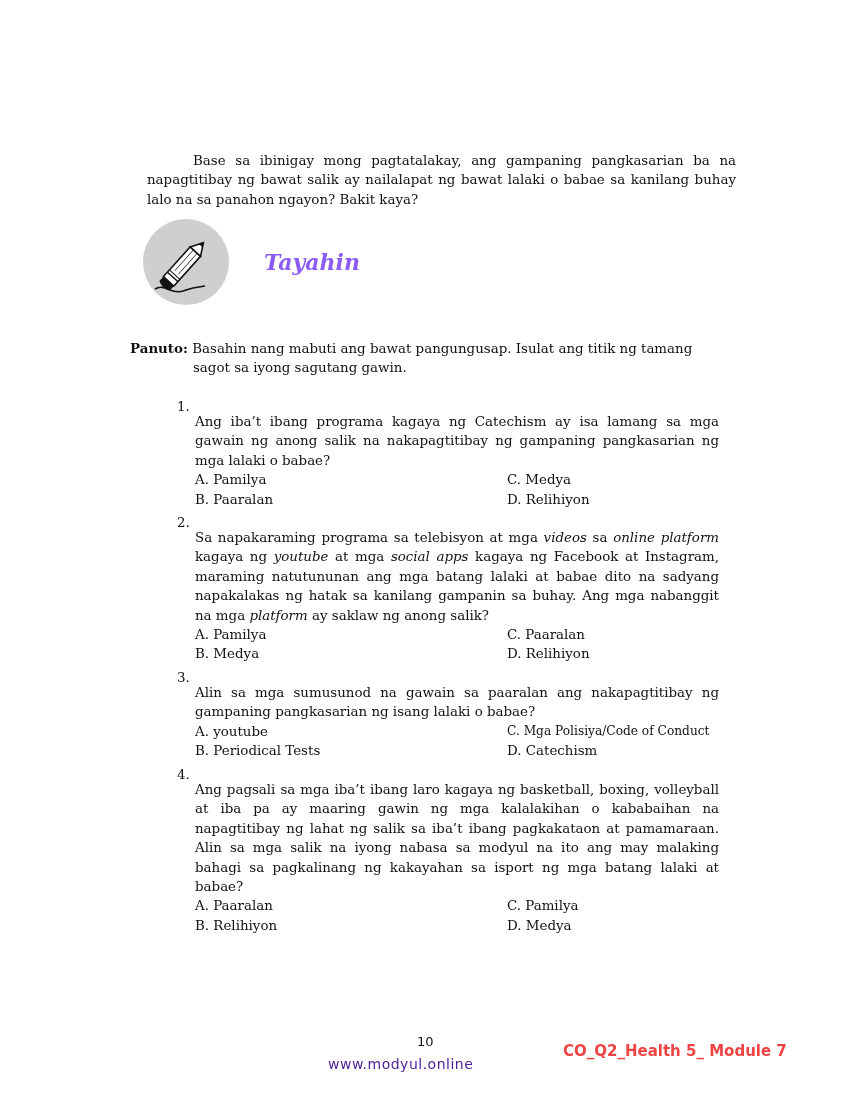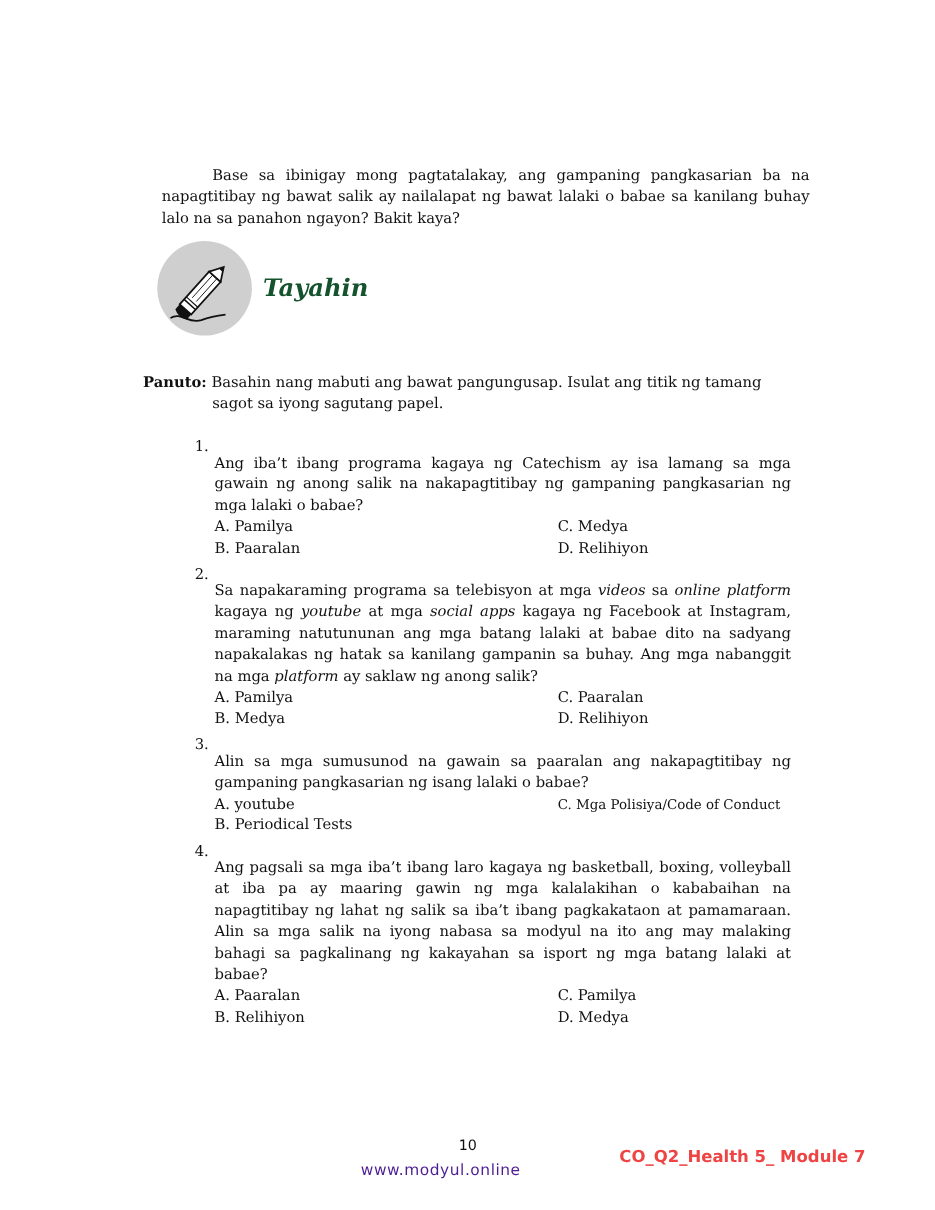--- a/index.html
+++ b/index.html
@@ -4,22 +4,22 @@
   <style>
     html, body { margin: 0; padding: 0; background: #ffffff; }
     body { width: 850px; height: 1100px; position: relative; overflow: hidden;
            font-family: "DejaVu Serif", serif; color: #111; }
     .serif { font-family: "DejaVu Serif", serif; font-size: 13.4px; line-height: 19.4px; }
     .intro { position: absolute; left: 130px; top: 134px; width: 589px; text-align: justify; }
     .intro .indent { display: inline-block; width: 46px; }
     .badge { position: absolute; left: 143px; top: 219px; width: 86px; height: 86px;
              border-radius: 50%; background: #cfcfcf; }
     .badge svg { position: absolute; left: 0; top: 0; }
-    .heading { position: absolute; left: 239px; top: 249px; font-family: "DejaVu Serif", serif;
-               font-weight: bold; font-style: italic; font-size: 22px; color: #14532d; }
+    .heading { position: absolute; left: 264px; top: 249px; font-family: "DejaVu Serif", serif;
+               font-weight: bold; font-style: italic; font-size: 22px; color: #8b5cf6; }
     .panuto { position: absolute; left: 130px; top: 339px; width: 590px; }
     .panuto .lbl { font-weight: bold; }
     .panuto .rest { display: block; padding-left: 63px; margin-top: 0; }
     .panuto .first { display: inline; text-align: right; }
     .question { position: absolute; left: 177px; width: 542px; }
     .qline { display: flex; }
     .qnum { width: 18px; flex: none; }
     .qtext { flex: 1; text-align: justify; margin-top: 15px; }
     .choices { margin-left: 18px; display: grid; grid-template-columns: 312px 230px; }
     .choices span { display: block; white-space: nowrap; }
@@ -51,21 +51,21 @@
       <path d="M 22 -2.3 L 26 0 L 22 2.3 Z" fill="#111"></path>
     </g>
     <path d="M 12 70 C 22 64, 28 76, 40 72 C 48 69, 54 68, 62 67" fill="none" stroke="#111" stroke-width="1.6"></path>
   </svg>
 </div>
 <div class="heading">Tayahin</div>
 
 <div class="serif panuto">
   <span class="lbl">Panuto:</span>
   <span class="first">Basahin nang mabuti ang bawat pangungusap. Isulat ang titik ng tamang</span>
-  <span class="rest">sagot sa iyong sagutang papel.</span>
+  <span class="rest">sagot sa iyong sagutang gawin.</span>
 </div>
 
 <div class="serif question" style="top:397px;">
   <div class="qline">
     <span class="qnum">1.</span>
     <span class="qtext">Ang iba’t ibang programa kagaya ng Catechism ay isa lamang sa mga gawain ng anong salik na nakapagtitibay ng gampaning pangkasarian ng mga lalaki o babae?</span>
   </div>
   <div class="choices">
     <span>A. Pamilya</span>
     <span>C. Medya</span>
@@ -89,20 +89,21 @@
 
 <div class="serif question" style="top:668px;">
   <div class="qline">
     <span class="qnum">3.</span>
     <span class="qtext">Alin sa mga sumusunod na gawain sa paaralan ang nakapagtitibay ng gampaning pangkasarian ng isang lalaki o babae?</span>
   </div>
   <div class="choices">
     <span>A. youtube</span>
     <span class="small">C. Mga Polisiya/Code of Conduct</span>
     <span>B. Periodical Tests</span>
+    <span>D. Catechism</span>
   </div>
 </div>
 
 <div class="serif question" style="top:765px;">
   <div class="qline">
     <span class="qnum">4.</span>
     <span class="qtext">Ang pagsali sa mga iba’t ibang laro kagaya ng basketball, boxing, volleyball at iba pa ay maaring gawin ng mga kalalakihan o kababaihan na napagtitibay ng lahat ng salik sa iba’t ibang pagkakataon at pamamaraan. Alin sa mga salik na iyong nabasa sa modyul na ito ang may malaking bahagi sa pagkalinang ng kakayahan sa isport ng mga batang lalaki at babae?</span>
   </div>
   <div class="choices">
     <span>A. Paaralan</span>

